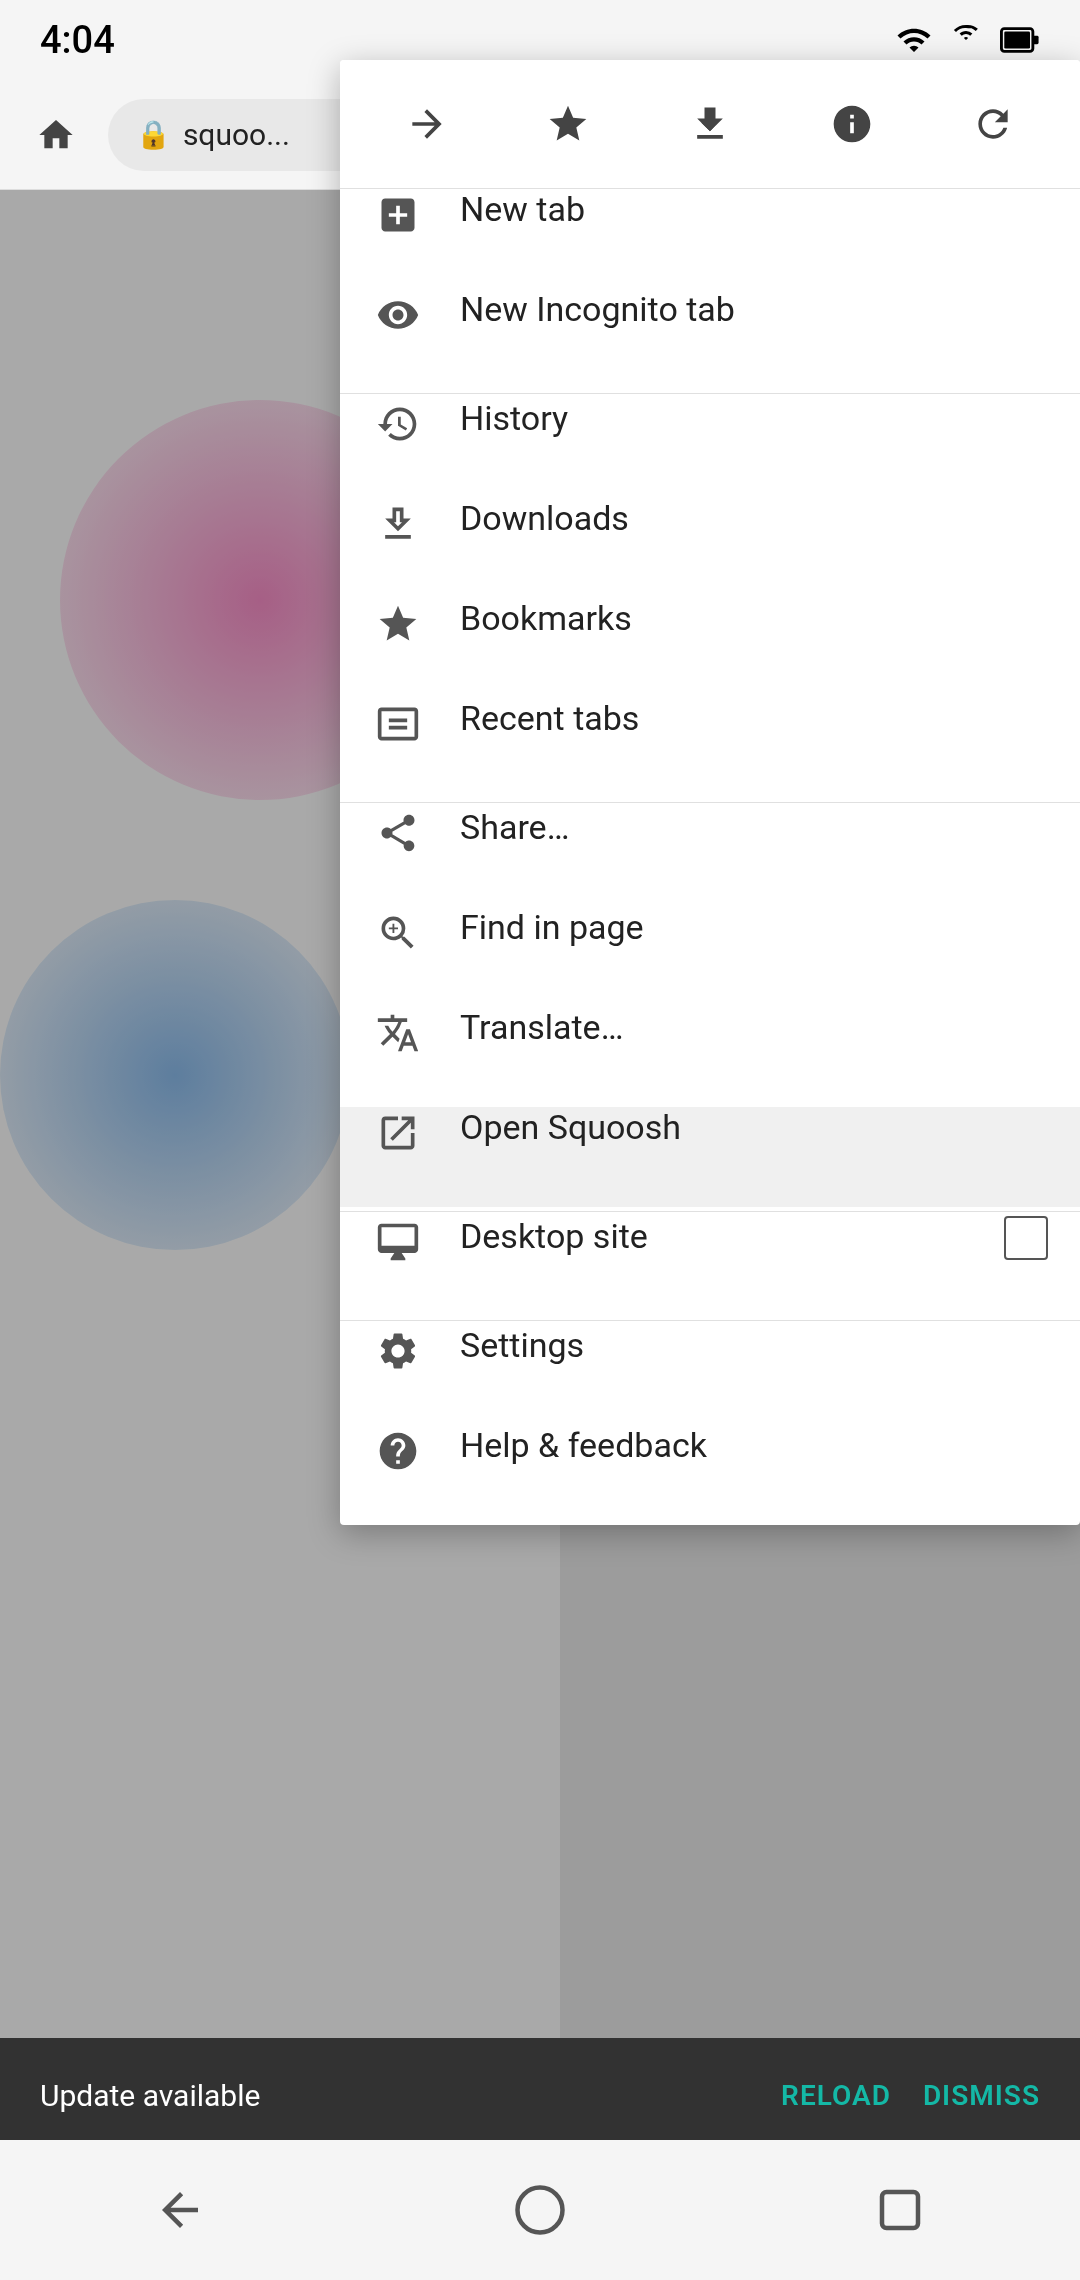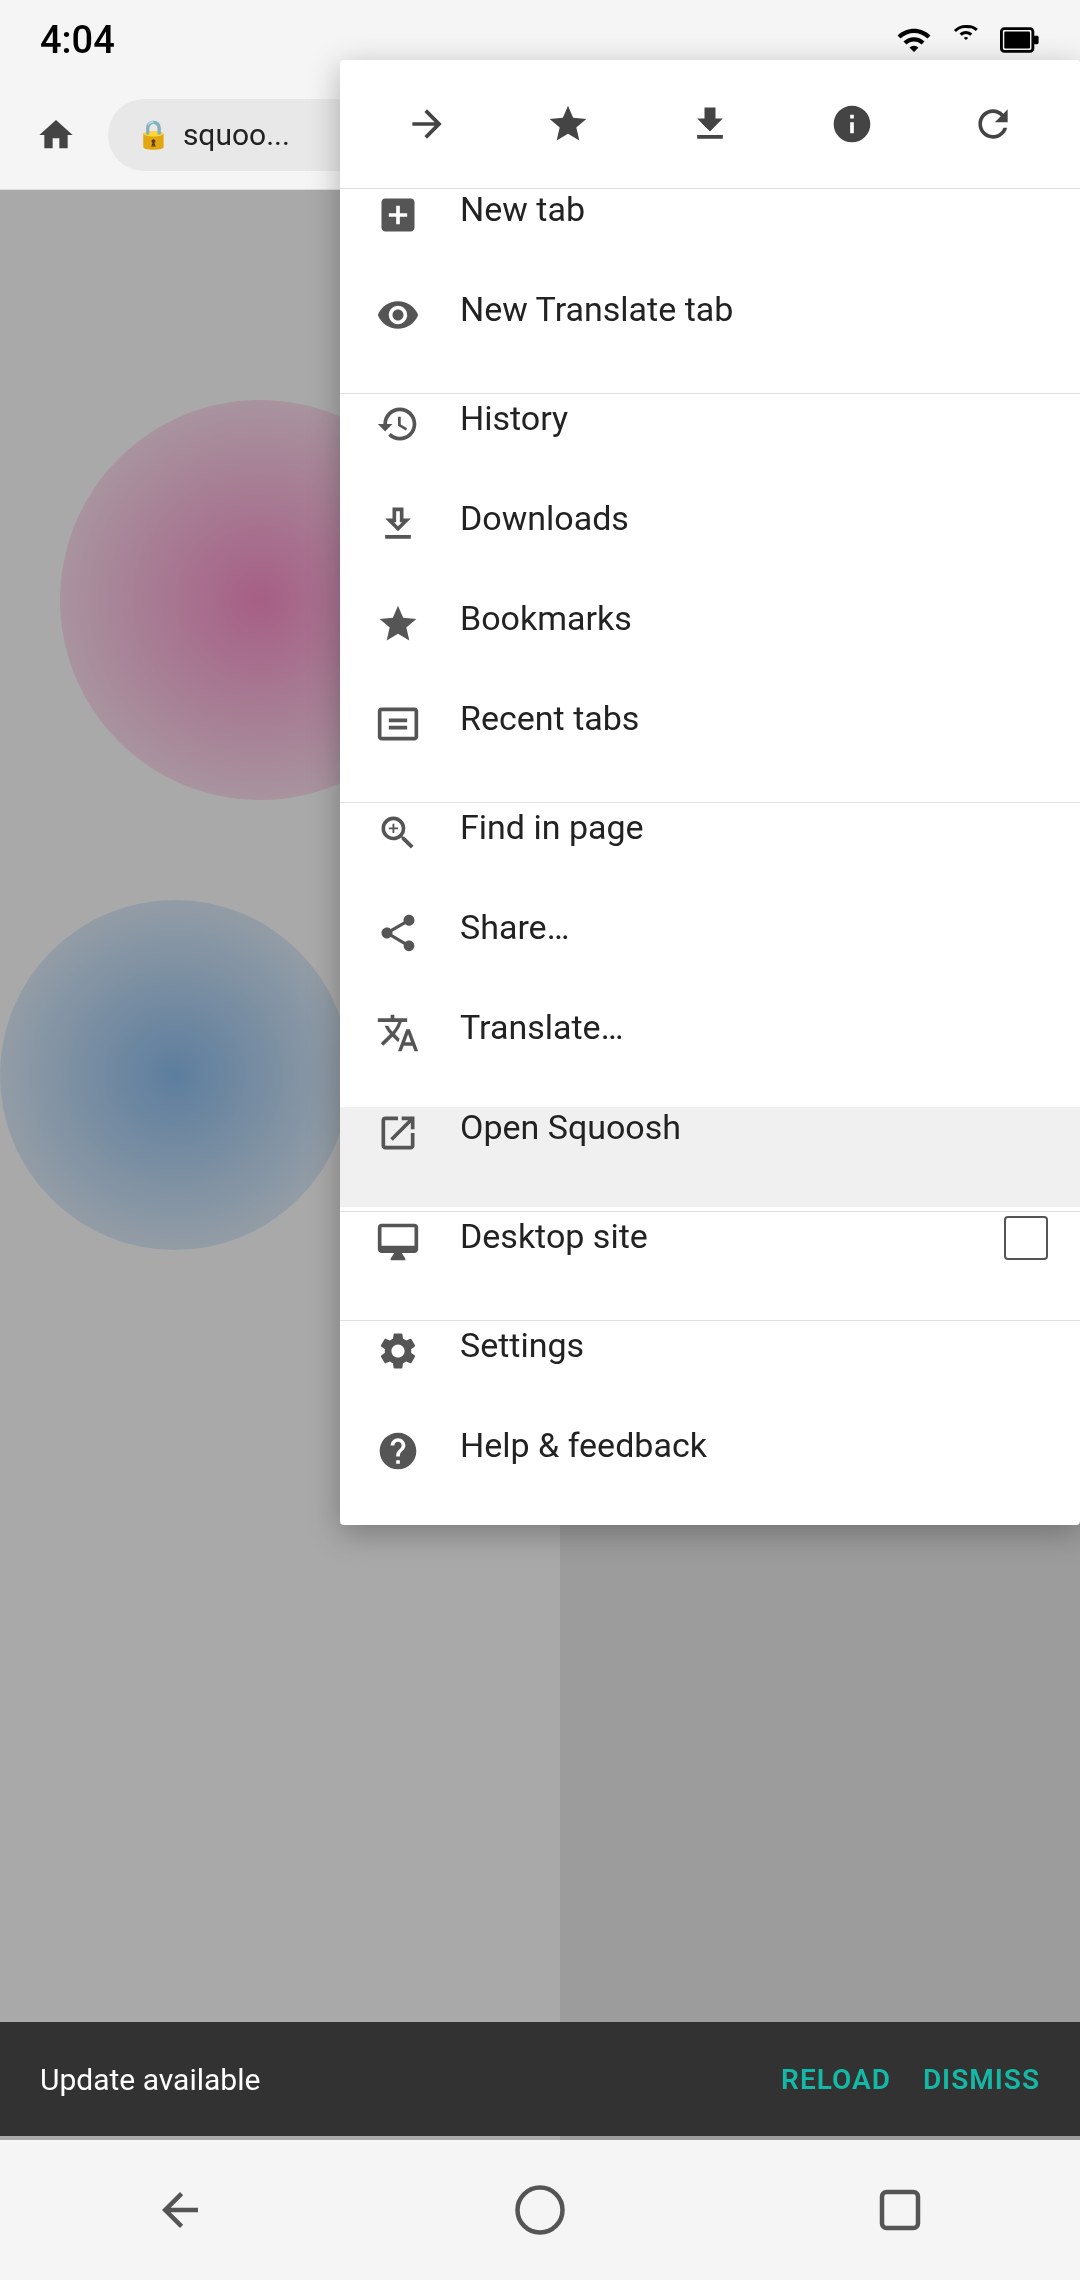--- a/index.html
+++ b/index.html
@@ -195,21 +195,21 @@
 
     .menu-divider {
       height: 1px;
       background: #e0e0e0;
       margin: 4px 0;
     }
 
     
     .update-banner {
       position: absolute;
-      bottom: 144px;
+      bottom: 128px;
       left: 0;
       width: 1080px;
       height: 114px;
       background: #323232;
       display: flex;
       align-items: center;
       justify-content: space-between;
       padding: 0 40px;
       z-index: 40;
     }
@@ -348,21 +348,21 @@
           </svg>
         </div>
         <span class="menu-item-label">New tab</span>
       </div>
       <div class="menu-item">
         <div class="menu-item-icon">
           <svg viewBox="0 0 24 24" width="44" height="44" fill="#555">
             <path d="M12 4.5C7 4.5 2.73 7.61 1 12c1.73 4.39 6 7.5 11 7.5s9.27-3.11 11-7.5c-1.73-4.39-6-7.5-11-7.5zm0 12.5c-2.76 0-5-2.24-5-5s2.24-5 5-5 5 2.24 5 5-2.24 5-5 5zm0-8c-1.66 0-3 1.34-3 3s1.34 3 3 3 3-1.34 3-3-1.34-3-3-3z"></path>
           </svg>
         </div>
-        <span class="menu-item-label">New Translate tab</span>
+        <span class="menu-item-label">New Incognito tab</span>
       </div>
       <div class="menu-divider"></div>
       <div class="menu-item">
         <div class="menu-item-icon">
           <svg viewBox="0 0 24 24" width="44" height="44" fill="#555">
             <path d="M13 3c-4.97 0-9 4.03-9 9H1l3.89 3.89.07.14L9 12H6c0-3.87 3.13-7 7-7s7 3.13 7 7-3.13 7-7 7c-1.93 0-3.68-.79-4.94-2.06l-1.42 1.42C8.27 19.99 10.51 21 13 21c4.97 0 9-4.03 9-9s-4.03-9-9-9zm-1 5v5l4.28 2.54.72-1.21-3.5-2.08V8H12z"></path>
           </svg>
         </div>
         <span class="menu-item-label">History</span>
       </div>
@@ -387,32 +387,32 @@
           <svg viewBox="0 0 24 24" width="44" height="44" fill="#555">
             <path d="M21 3H3c-1.1 0-2 .9-2 2v14c0 1.1.9 2 2 2h18c1.1 0 2-.9 2-2V5c0-1.1-.9-2-2-2zm0 16H3V5h18v14zm-4-8H7V9h10v2zm0 4H7v-2h10v2z"></path>
           </svg>
         </div>
         <span class="menu-item-label">Recent tabs</span>
       </div>
       <div class="menu-divider"></div>
       <div class="menu-item">
         <div class="menu-item-icon">
           <svg viewBox="0 0 24 24" width="44" height="44" fill="#555">
+            <path d="M18 16.08c-.76 0-1.44.3-1.96.77L8.91 12.7c.05-.23.09-.46.09-.7s-.04-.47-.09-.7l7.05-4.11c.54.5 1.25.81 2.04.81 1.66 0 3-1.34 3-3s-1.34-3-3-3-3 1.34-3 3c0 .24.04.47.09.7L8.04 9.81C7.5 9.31 6.79 9 6 9c-1.66 0-3 1.34-3 3s1.34 3 3 3c.79 0 1.5-.31 2.04-.81l7.12 4.16c-.05.21-.08.43-.08.65 0 1.61 1.31 2.92 2.92 2.92 1.61 0 2.92-1.31 2.92-2.92s-1.31-2.92-2.92-2.92z"></path>
+          </svg>
+        </div>
+        <span class="menu-item-label">Share…</span>
+      </div>
+      <div class="menu-item">
+        <div class="menu-item-icon">
+          <svg viewBox="0 0 24 24" width="44" height="44" fill="#555">
             <path d="M15.5 14h-.79l-.28-.27A6.471 6.471 0 0016 9.5 6.5 6.5 0 109.5 16c1.61 0 3.09-.59 4.23-1.57l.27.28v.79l5 4.99L20.49 19l-4.99-5zm-6 0C7.01 14 5 11.99 5 9.5S7.01 5 9.5 5 14 7.01 14 9.5 11.99 14 9.5 14zm2.5-4h-2v2H9v-2H7V9h2V7h1v2h2v1z"></path>
           </svg>
         </div>
         <span class="menu-item-label">Find in page</span>
-      </div>
-      <div class="menu-item">
-        <div class="menu-item-icon">
-          <svg viewBox="0 0 24 24" width="44" height="44" fill="#555">
-            <path d="M18 16.08c-.76 0-1.44.3-1.96.77L8.91 12.7c.05-.23.09-.46.09-.7s-.04-.47-.09-.7l7.05-4.11c.54.5 1.25.81 2.04.81 1.66 0 3-1.34 3-3s-1.34-3-3-3-3 1.34-3 3c0 .24.04.47.09.7L8.04 9.81C7.5 9.31 6.79 9 6 9c-1.66 0-3 1.34-3 3s1.34 3 3 3c.79 0 1.5-.31 2.04-.81l7.12 4.16c-.05.21-.08.43-.08.65 0 1.61 1.31 2.92 2.92 2.92 1.61 0 2.92-1.31 2.92-2.92s-1.31-2.92-2.92-2.92z"></path>
-          </svg>
-        </div>
-        <span class="menu-item-label">Share…</span>
       </div>
       <div class="menu-item">
         <div class="menu-item-icon">
           <svg viewBox="0 0 24 24" width="44" height="44" fill="#555">
             <path d="M12.87 15.07l-2.54-2.51.03-.03A17.52 17.52 0 0014.07 6H17V4h-7V2H8v2H1v2h11.17C11.5 7.92 10.44 9.75 9 11.35 8.07 10.32 7.3 9.19 6.69 8h-2c.73 1.63 1.73 3.17 2.98 4.56l-5.09 5.02L4 19l5-5 3.11 3.11.76-2.04zM18.5 10h-2L12 22h2l1.12-3h4.75L21 22h2l-4.5-12zm-2.62 7l1.62-4.33L19.12 17h-3.24z"></path>
           </svg>
         </div>
         <span class="menu-item-label">Translate…</span>
       </div>
       <div class="menu-item highlighted">

